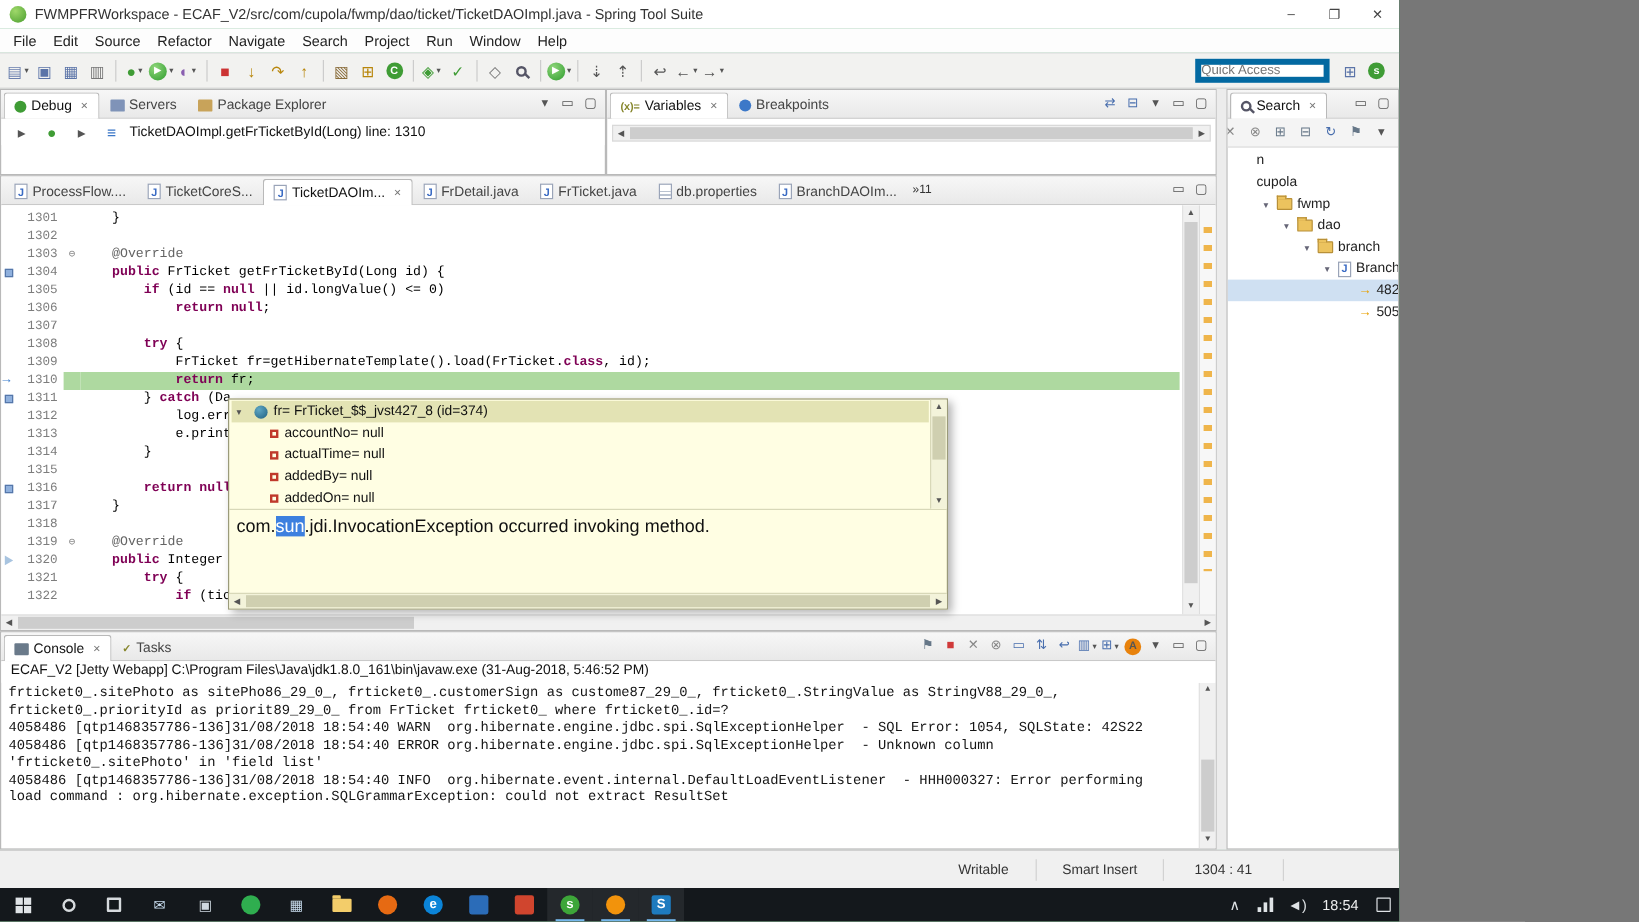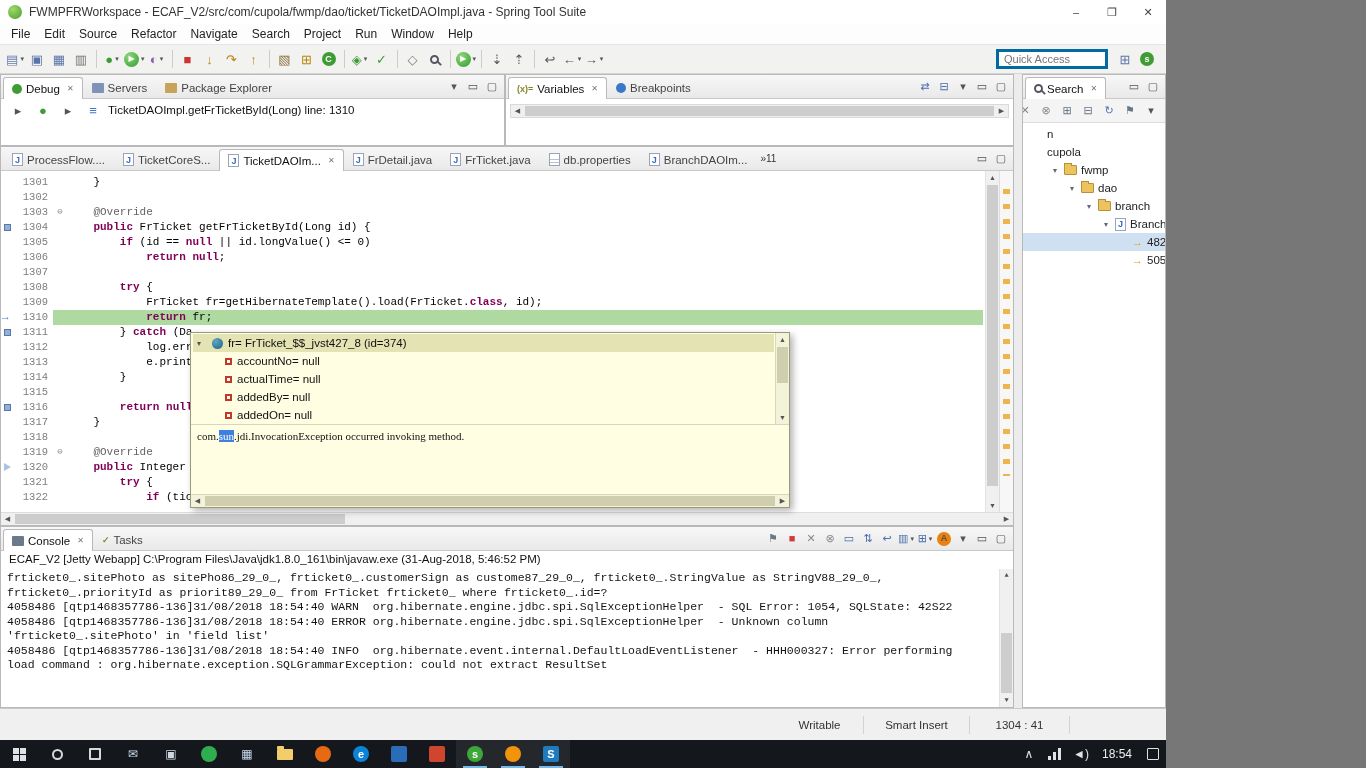--- a/index.html
+++ b/index.html
@@ -19,21 +19,21 @@
 .tb-btn{min-width:20px;height:22px;display:inline-flex;align-items:center;justify-content:center;margin:0 1px;border-radius:3px}
 .tb-btn .glyph{font-size:13px;line-height:1}
 .tb-btn .caret{font-size:7px;color:#555;margin-left:2px}
 .tb-sep{width:1px;height:18px;background:#ccc;margin:0 4px;display:inline-block}
 .g-runcircle{width:15px;height:15px;border-radius:50%;background:radial-gradient(circle at 35% 30%,#8fd67a,#2e9c2e);color:#fff;font-size:8px!important;display:flex;align-items:center;justify-content:center}
 .circle-green{width:14px;height:14px;border-radius:50%;background:#3f9c35;color:#fff;font-size:9px!important;font-weight:bold;display:flex;align-items:center;justify-content:center}
 .circle-orange{width:14px;height:14px;border-radius:50%;background:#e8820c;color:#fff;font-size:9px!important;font-weight:bold;display:flex;align-items:center;justify-content:center}
 .icon-mag{width:9px;height:9px;border:2px solid #556;border-radius:50%;position:relative;display:inline-block}
 .icon-mag::after{content:'';position:absolute;width:6px;height:2px;background:#556;transform:rotate(45deg);right:-5px;bottom:-2px}
 .quick-access{margin-left:auto;display:flex;align-items:center;gap:6px;padding-right:4px}
-.quick-access input{width:112px;height:20px;border:3px solid #0369a1;background:#fff;font-size:11px;padding:2px 5px;font-family:"Liberation Sans",sans-serif;color:#777}
+.quick-access input{width:112px;height:20px;border:5px solid #0369a1;background:#fff;font-size:11px;padding:2px 0;font-family:"Liberation Sans",sans-serif;color:#777}
 
 
 .workbench{display:flex;height:634px;background:#e4e4e4}
 .left-col{width:1014px;display:flex;flex-direction:column}
 .sash{width:8px;background:#ececec}
 .right-col{flex:1;display:flex;flex-direction:column;border:1px solid #b9b9b9;background:#fff;overflow:hidden}
 .view{border:1px solid #b9b9b9;background:#fff;display:flex;flex-direction:column;overflow:hidden}
 .top-row{height:72px;display:flex}
 .debug-view{width:505px}
 .vars-view{flex:1}
@@ -82,21 +82,21 @@
 .debug-popup{position:absolute;left:190px;top:332px;width:600px;height:176px;background:#fffee3;border:1px solid #9a9a7a;box-shadow:3px 3px 7px rgba(0,0,0,.3);display:flex;flex-direction:column;z-index:50}
 .popup-tree{height:92px;position:relative;border-bottom:1px solid #d8d8b8;overflow:hidden;padding:1px 15px 0 2px}
 .popup-row{height:18px;display:flex;align-items:center;gap:5px;padding-left:4px;font-size:11.5px;color:#111;white-space:nowrap}
 .popup-row.selected{background:#e3e3b4}
 .popup-row .expander{width:10px;font-size:8px;color:#555;flex-shrink:0}
 .popup-row.field{padding-left:32px}
 .ic-object{width:11px;height:11px;border-radius:50%;background:radial-gradient(circle at 35% 30%,#5fa7c4,#1f5f80);flex-shrink:0}
 .ic-field{width:7px;height:7px;border:2px solid #c0392b;background:#fffee3;flex-shrink:0}
 .popup-vscroll{position:absolute;right:0;top:0;bottom:0;width:14px;background:#f3f3da;border-left:1px solid #d8d8b8}
 .popup-vscroll .thumb{position:absolute;top:14px;height:36px;left:1px;right:1px;background:#cfcfb0}
-.popup-detail{flex:1;font-family:Liberation Serif, serif;font-size:11px;padding:5px 6px;color:#111}
+.popup-detail{flex:1;font-family:Liberation Sans, sans-serif;font-size:15px;padding:5px 6px;color:#111}
 .detail-sel{background:#3d80df;color:#fff}
 .popup-hscroll{height:13px;background:#f3f3da;border-top:1px solid #d8d8b8;position:relative;flex-shrink:0}
 .popup-hscroll .thumb{position:absolute;left:14px;right:14px;top:1px;bottom:1px;background:#cfcfb0}
 
 
 .console-view{flex:1}
 .console-label{height:18px;font-size:11.5px;padding:2px 8px;color:#111;background:#fff;white-space:nowrap;flex-shrink:0}
 .console-body{flex:1;position:relative;overflow:hidden;font-family:"Liberation Mono",monospace;font-size:11.5px;line-height:14.5px;padding:2px 18px 2px 6px;color:#141414}
 .console-line{white-space:pre}
 .console-vscroll{position:absolute;right:0;top:0;bottom:0;width:14px;background:#f0f0f0;border-left:1px solid #e2e2e2}

